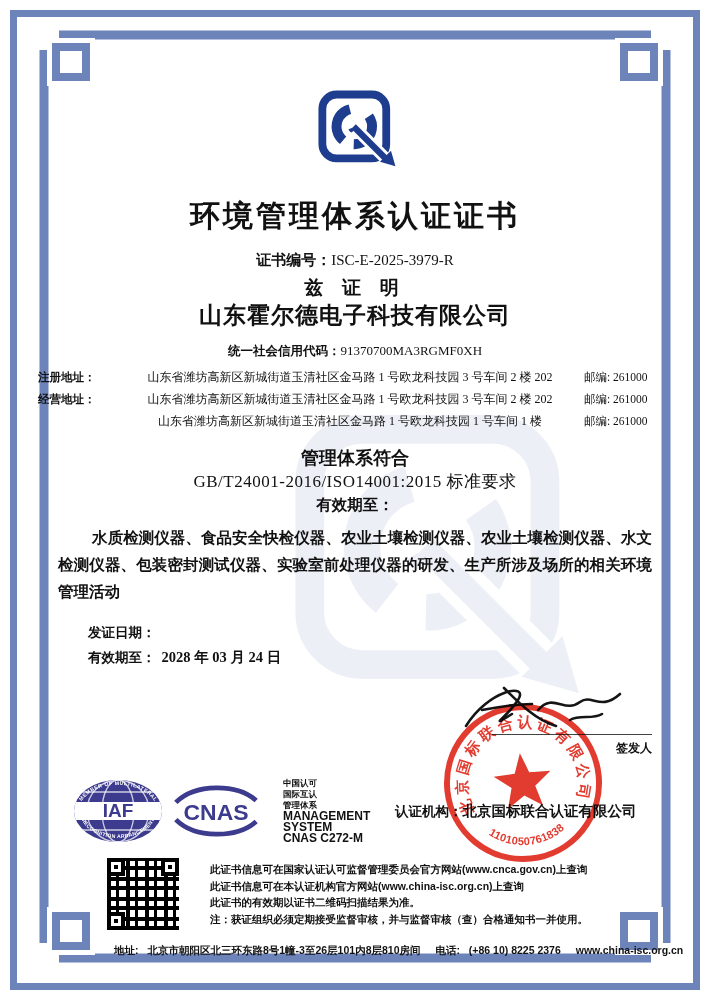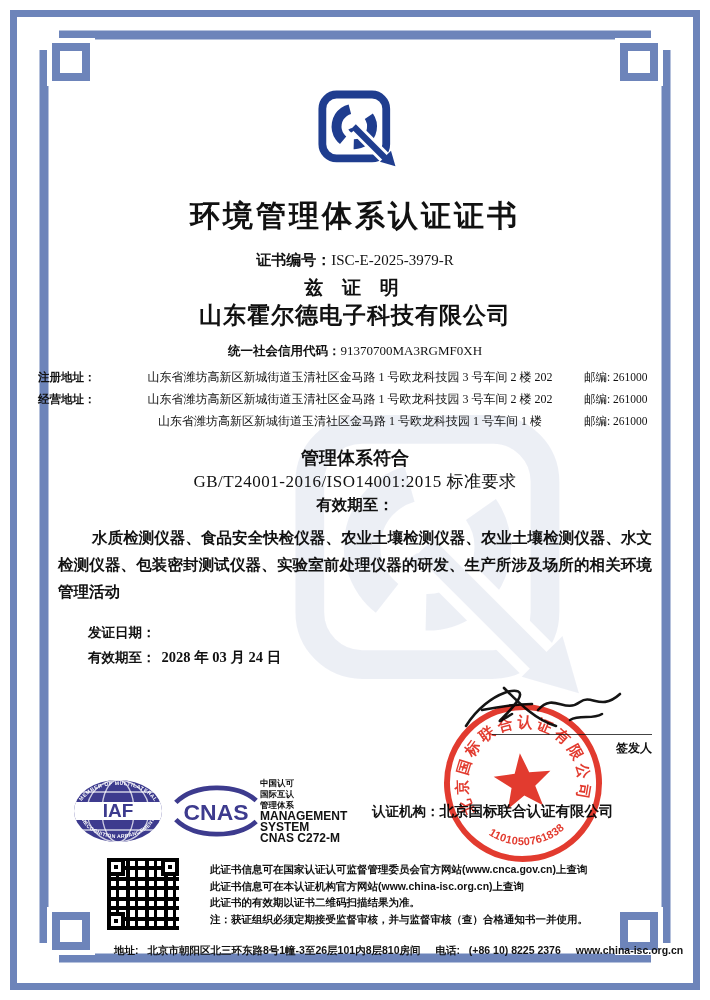--- a/index.html
+++ b/index.html
@@ -28,21 +28,21 @@
   .scope-label{font-size:15.5px;font-weight:bold;line-height:22px;}
   .scope{margin-top:8px;font-size:15.5px;font-weight:bold;line-height:27px;text-align:justify;text-indent:2.2em;}
   .dates{margin-top:16px;margin-left:30px;}
   .date-line{display:flex;align-items:baseline;line-height:24px;}
   .date-line .lbl{font-family:"Liberation Sans",sans-serif;font-weight:bold;font-size:13.5px;margin-right:6px;}
   .date-line .val{font-size:14.5px;font-weight:bold;}
   .sig-block{margin-top:10px;display:flex;flex-direction:column;align-items:flex-end;}
   .sig-line{width:160px;border-top:1.5px solid #444;margin-top:-4px;}
   .signer{margin-top:4px;font-family:"Liberation Sans",sans-serif;font-weight:bold;font-size:12px;line-height:18px;}
   .accred-row{margin-top:14px;margin-left:14px;margin-right:-30px;height:80px;display:flex;align-items:center;}
-  .accred-text{margin-left:0;width:104px;font-family:"Liberation Sans",sans-serif;font-weight:bold;color:#111;}
+  .accred-text{margin-left:23px;width:104px;font-family:"Liberation Sans",sans-serif;font-weight:bold;color:#111;}
   .accred-text div{font-size:8.5px;line-height:11px;}
   .accred-text .en{font-size:12px;}
   .agency{margin-left:8px;font-size:14.5px;font-weight:bold;white-space:nowrap;}
   .agency .lbl{font-family:"Liberation Sans",sans-serif;font-size:13.5px;}
   .qr-row{display:flex;align-items:flex-start;margin-left:44px;}
   .qr{position:relative;width:72px;height:72px;flex:none;padding:5px;background:#fff;margin-top:2px;}
   .qr-noise{position:absolute;left:5px;top:5px;width:72px;height:72px;
     background-image:
       repeating-linear-gradient(90deg,#000 0 4px,transparent 4px 9px,#000 9px 12px,transparent 12px 19px),
       repeating-linear-gradient(0deg,#000 0 4px,#fff 4px 9px,#000 9px 13px,#fff 13px 20px);}

